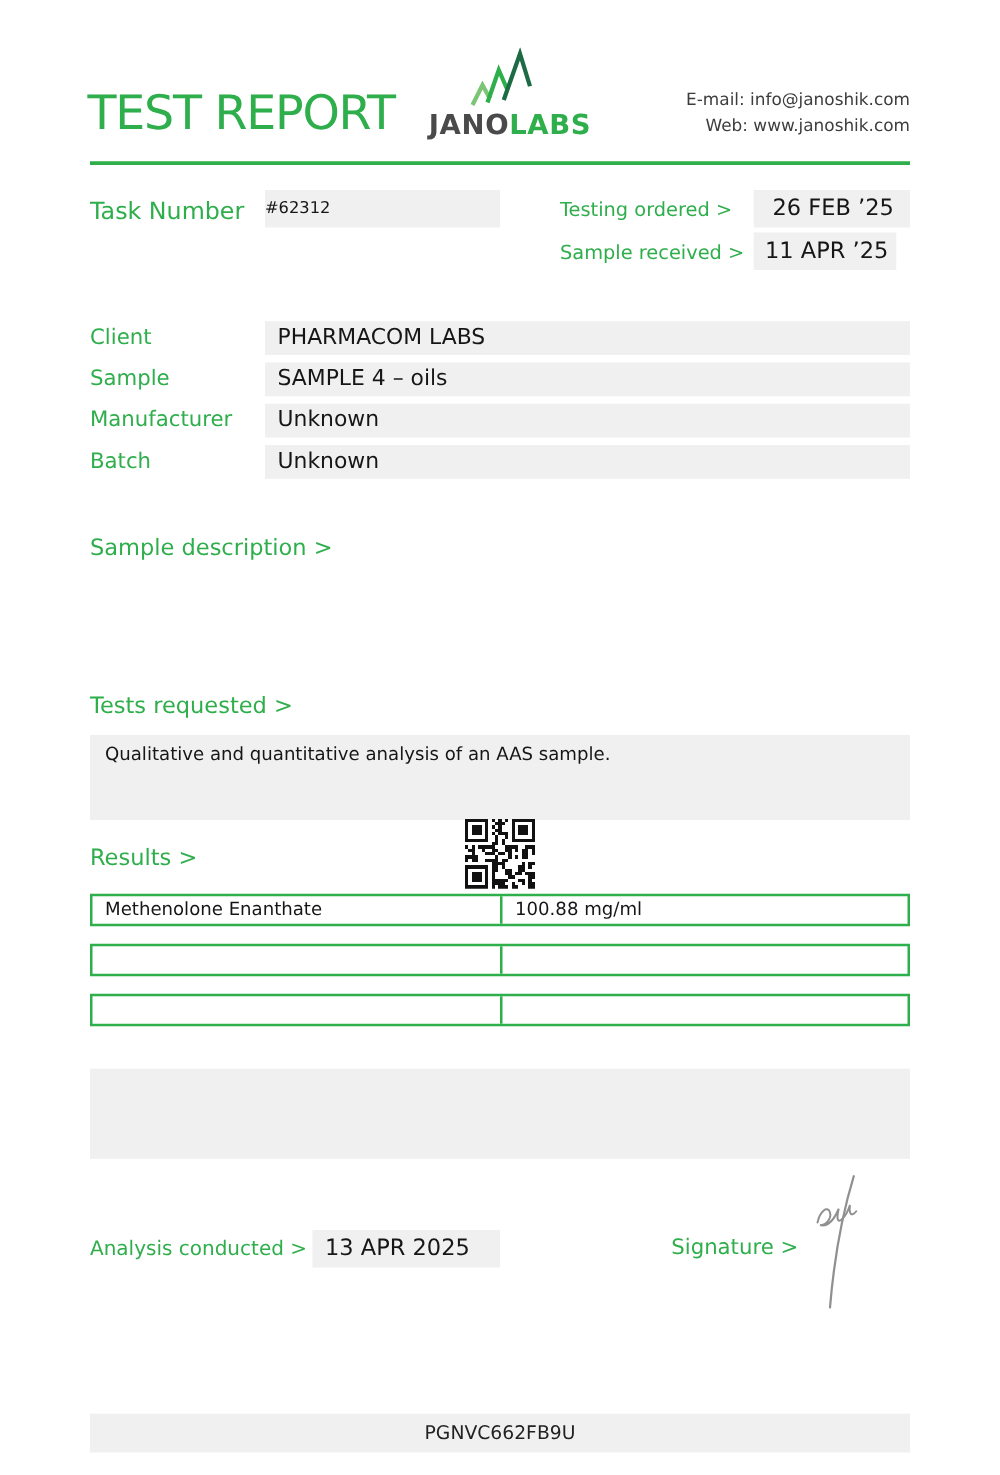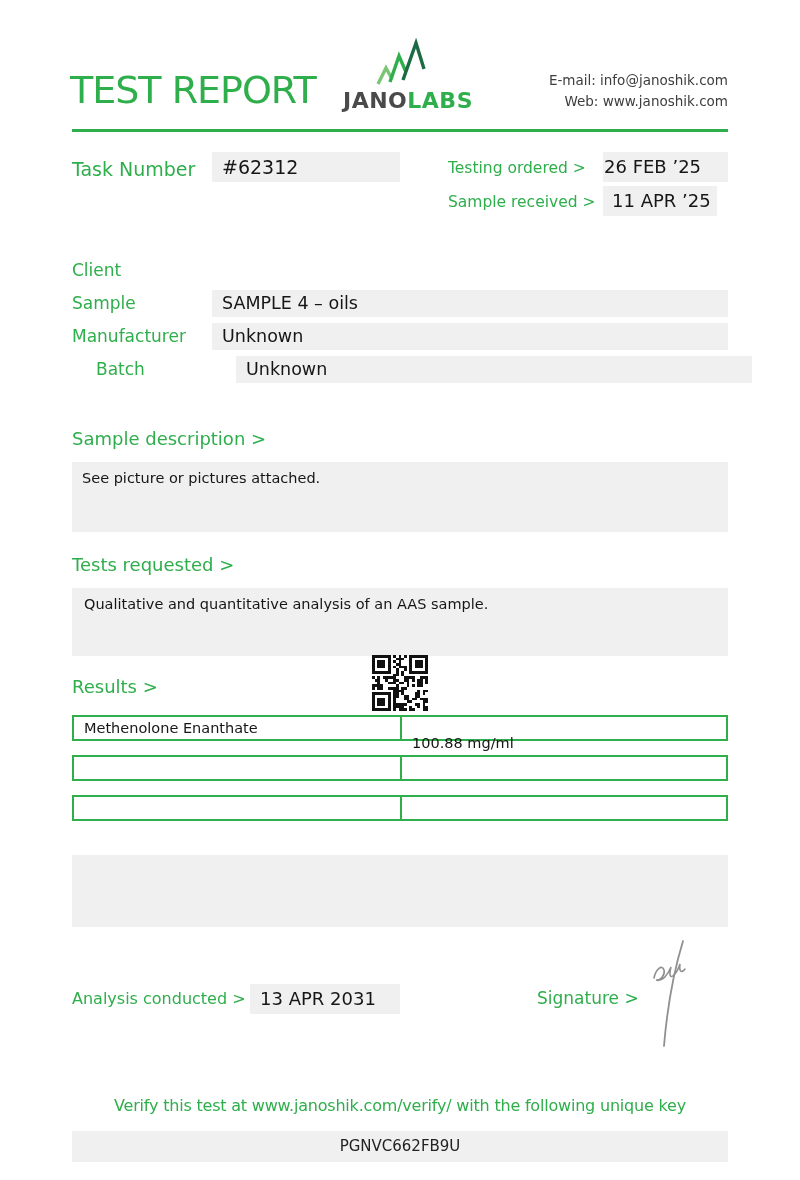--- a/index.html
+++ b/index.html
@@ -23,46 +23,46 @@
   .logo-text .p2{color:var(--green);}
   .contact{position:absolute;right:72px;top:70px;text-align:right;font-size:13.5px;line-height:21px;color:var(--gray);}
   .divider{position:absolute;left:72px;top:129px;width:656px;height:3px;background:var(--green);}
 
   
   .glabel{position:absolute;color:var(--green);white-space:nowrap;}
   .gbox{position:absolute;background:var(--box);color:var(--dark);white-space:nowrap;overflow:hidden;}
 
   
   .task-label{left:72px;top:158px;font-size:19px;}
-  .task-box{left:212px;top:152px;width:188px;height:30px;line-height:30px;padding-left:10px;font-size:19px;}
+  .task-box{left:212px;top:152px;width:188px;height:30px;line-height:30px;font-size:13px;}
   .ordered-label{left:448px;top:159px;font-size:15.5px;}
-  .ordered-box{left:603px;top:152px;width:125px;height:30px;line-height:30px;padding-left:1px;font-size:18px;}
+  .ordered-box{left:603px;top:152px;width:125px;height:30px;line-height:30px;padding-left:15px;font-size:18px;}
   .received-label{left:448px;top:193px;font-size:15.5px;}
   .received-box{left:603px;top:186px;width:114px;height:30px;line-height:30px;padding-left:9px;font-size:18px;}
 
   
   .info-label{left:72px;font-size:17px;line-height:27px;}
   .info-box{left:212px;width:516px;height:27px;line-height:27px;padding-left:10px;font-size:17.5px;}
-  .r0{top:257px;} .r1{top:290px;} .r2{top:323px;} .r3{top:356px;margin-left:24px;}
+  .r0{top:257px;} .r1{top:290px;} .r2{top:323px;} .r3{top:356px;}
 
   
   .sec-header{font-size:18px;}
   .desc-header{left:72px;top:428px;}
   .desc-box{left:72px;top:462px;width:656px;height:70px;padding:8px 10px;font-size:14.5px;white-space:normal;}
   .tests-header{left:72px;top:554px;}
   .tests-box{left:72px;top:588px;width:656px;height:68px;padding:8px 12px;font-size:14.5px;white-space:normal;}
   .results-header{left:72px;top:676px;}
   .qr{position:absolute;left:372px;top:655px;width:56px;height:56px;}
 
   
   .rtable{position:absolute;left:72px;top:715px;width:656px;display:flex;flex-direction:column;gap:14px;}
   .rrow{display:flex;height:26px;border:2px solid var(--green);background:#fff;}
   .rcell{height:100%;line-height:22px;font-size:14.5px;color:var(--dark);padding-left:10px;overflow:hidden;white-space:nowrap;}
   .rcell.name{width:328px;border-right:2px solid var(--green);}
-  .rcell.val{flex:1;margin-top:15px;}
+  .rcell.val{flex:1;}
 
   .comments-header{left:72px;top:862px;}
   .comments-box{left:72px;top:855px;width:656px;height:72px;padding:8px 10px;font-size:14.5px;white-space:normal;}
 
   
   .analysis-label{left:72px;top:989px;font-size:16px;}
   .analysis-box{left:250px;top:984px;width:150px;height:30px;line-height:30px;padding-left:10px;font-size:18px;}
   .signature-label{left:537px;top:988px;font-size:17px;}
   .signature{position:absolute;left:642px;top:938px;width:58px;height:112px;}
 
@@ -98,32 +98,32 @@
   <div class="glabel task-label">Task Number</div>
   <div class="gbox task-box">#62312</div>
 
   <div class="glabel ordered-label">Testing ordered &gt;</div>
   <div class="gbox ordered-box">26 FEB ’25</div>
 
   <div class="glabel received-label">Sample received &gt;</div>
   <div class="gbox received-box">11 APR ’25</div>
 
   <div class="glabel info-label r0">Client</div>
+  <div class="gbox info-box r0">PHARMACOM LABS</div>
 
   <div class="glabel info-label r1">Sample</div>
   <div class="gbox info-box r1">SAMPLE 4 – oils</div>
 
   <div class="glabel info-label r2">Manufacturer</div>
   <div class="gbox info-box r2">Unknown</div>
 
   <div class="glabel info-label r3">Batch</div>
   <div class="gbox info-box r3">Unknown</div>
 
   <div class="glabel sec-header desc-header">Sample description &gt;</div>
-  <div class="gbox desc-box">See picture or pictures attached.</div>
 
   <div class="glabel sec-header tests-header">Tests requested &gt;</div>
   <div class="gbox tests-box">Qualitative and quantitative analysis of an AAS sample.</div>
 
   <div class="glabel sec-header results-header">Results &gt;</div>
   <div class="qr"><svg viewBox="0 0 21 21" width="56" height="56" shape-rendering="crispEdges">
         <rect x="8" y="0" width="1" height="1" fill="#111"></rect>
         <rect x="10" y="0" width="1" height="1" fill="#111"></rect>
         <rect x="12" y="0" width="1" height="1" fill="#111"></rect>
         <rect x="9" y="1" width="1" height="1" fill="#111"></rect>
@@ -276,24 +276,23 @@
     <div class="rrow">
       <div class="rcell name"></div>
       <div class="rcell val"></div>
     </div>
   </div>
 
   <div class="glabel sec-header comments-header">Comments &gt;</div>
   <div class="gbox comments-box"></div>
 
   <div class="glabel analysis-label">Analysis conducted &gt;</div>
-  <div class="gbox analysis-box">13 APR 2031</div>
+  <div class="gbox analysis-box">13 APR 2025</div>
 
   <div class="glabel signature-label">Signature &gt;</div>
   <svg class="signature" viewBox="0 0 58 112">
     <path d="M41,3 C34,26 26,60 22,108" stroke="#909090" stroke-width="1.8" fill="none" stroke-linecap="round"></path>
     <path d="M12,40 c2,-9 8,-14 10,-8 c1.5,5 -4,11 -8,10 c7,2 12,-6 15,-13 c-2,8 -1,12 3,8 c3,-3 5,-8 6,-11 c-1,7 1,10 5,5" stroke="#909090" stroke-width="1.6" fill="none" stroke-linecap="round"></path>
   </svg>
 
-  <div class="verify-text">Verify this test at www.janoshik.com/verify/ with the following unique key</div>
   <div class="gbox key-box">PGNVC662FB9U</div>
 
 </div>
 
 </body></html>

